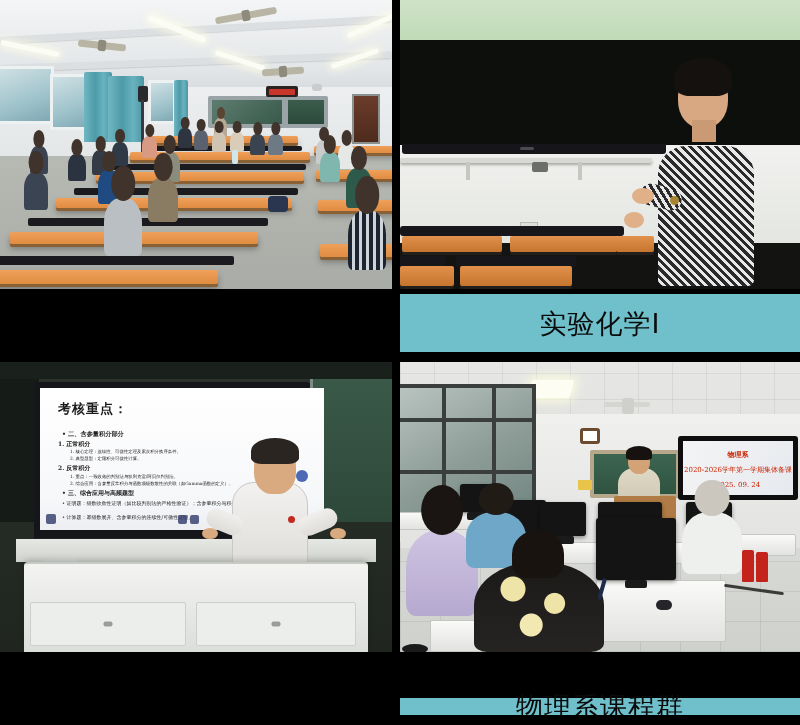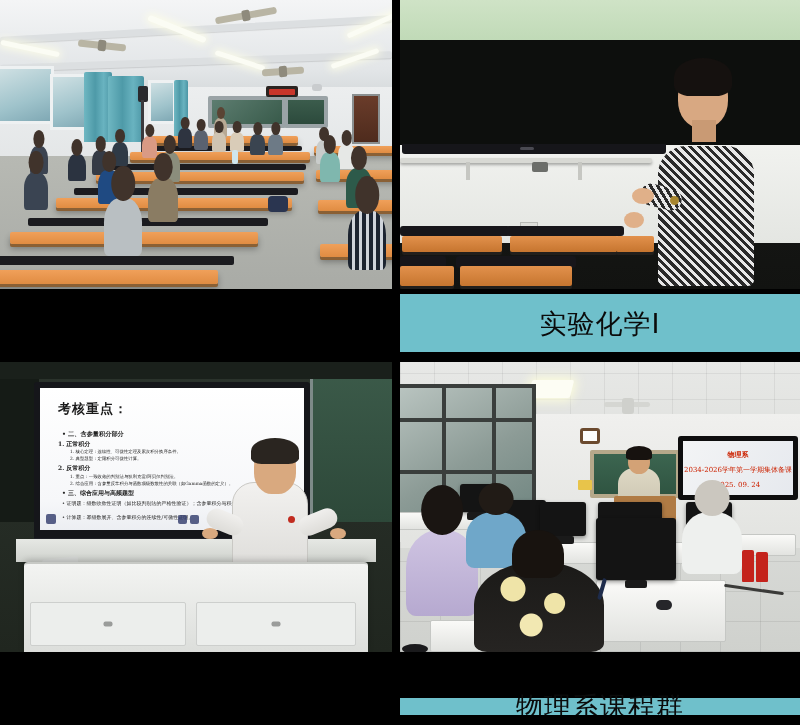--- a/index.html
+++ b/index.html
@@ -328,21 +328,21 @@
   </div>
 
   <div class="gut" style="grid-column:1/4;grid-row:4;"></div>
 
   <div class="cell photo p3" style="grid-column:1;grid-row:5;">
     <div class="abs darkboard"></div>
     <div class="abs greenboard"></div>
     <div class="abs" style="left:0;top:0;width:100%;height:6%;background:#1a201b;"></div>
 
     <div class="abs frame" style="left:34px;top:20px;width:276px;height:162px;"></div>
-    <div class="abs wbscreen" style="left:40px;top:26px;width:264px;height:142px;">
+    <div class="abs wbscreen" style="left:40px;top:26px;width:284px;height:142px;">
       <div class="wb-h">考核重点：</div>
       <div class="wb-l" style="left:22px;top:42px;font-size:6.2px;font-weight:bold;">• 二、含参量积分部分</div>
       <div class="wb-l" style="left:18px;top:52px;font-size:6px;font-weight:bold;">1. 正常积分</div>
       <div class="wb-l" style="left:30px;top:61px;font-size:4.4px;">1. 核心定理：连续性、可微性定理及累次积分换序条件。</div>
       <div class="wb-l" style="left:30px;top:68px;font-size:4.4px;">2. 典型题型：定限积分可微性计算。</div>
       <div class="wb-l" style="left:18px;top:76px;font-size:6px;font-weight:bold;">2. 反常积分</div>
       <div class="wb-l" style="left:30px;top:86px;font-size:4.4px;">1. 重点：一致收敛的判别法与狄利克雷/阿贝尔判别法。</div>
       <div class="wb-l" style="left:30px;top:93px;font-size:4.4px;">2. 综合应用：含参量反常积分与函数项级数散性的关联（如Gamma函数的定义）。</div>
       <div class="wb-l" style="left:22px;top:101px;font-size:6px;font-weight:bold;">• 三、综合应用与高频题型</div>
       <div class="wb-l" style="left:22px;top:112px;font-size:5px;">• 证明题：级数收敛性证明（如比较判别法的严格性验证）；含参量积分与积分换序。</div>
@@ -393,21 +393,21 @@
     <div class="winmul" style="left:92px;top:22px;width:4px;height:140px;"></div>
     <div class="winmul" style="left:-6px;top:56px;width:142px;height:4px;"></div>
     <div class="winmul" style="left:-6px;top:108px;width:142px;height:4px;"></div>
 
     <div class="abs clk" style="left:180px;top:66px;width:20px;height:16px;"></div>
     <div class="abs gb" style="left:190px;top:88px;width:90px;height:48px;"></div>
     <div class="abs sign" style="left:178px;top:118px;width:14px;height:10px;"></div>
 
     <div class="abs tv" style="left:278px;top:74px;width:120px;height:64px;">
       <div class="l1">物理系</div>
-      <div class="l2">2034-2026学年第一学期集体备课</div>
+      <div class="l2">2020-2026学年第一学期集体备课</div>
       <div class="l3">2025. 09. 24</div>
     </div>
 
     <div class="abs floor2"></div>
 
     <div class="abs" style="left:218px;top:106px;width:42px;height:46px;background:linear-gradient(#ded8c5,#c9c3ae);border-radius:16px 16px 3px 3px;"></div>
     <div class="abs" style="left:228px;top:88px;width:22px;height:24px;background:#d3a276;border-radius:48%;"></div>
     <div class="abs" style="left:226px;top:84px;width:26px;height:14px;background:#17120f;border-radius:50% 50% 20% 20%;"></div>
     <div class="abs" style="left:214px;top:134px;width:62px;height:28px;background:#b07b44;border-radius:2px;"></div>
 

